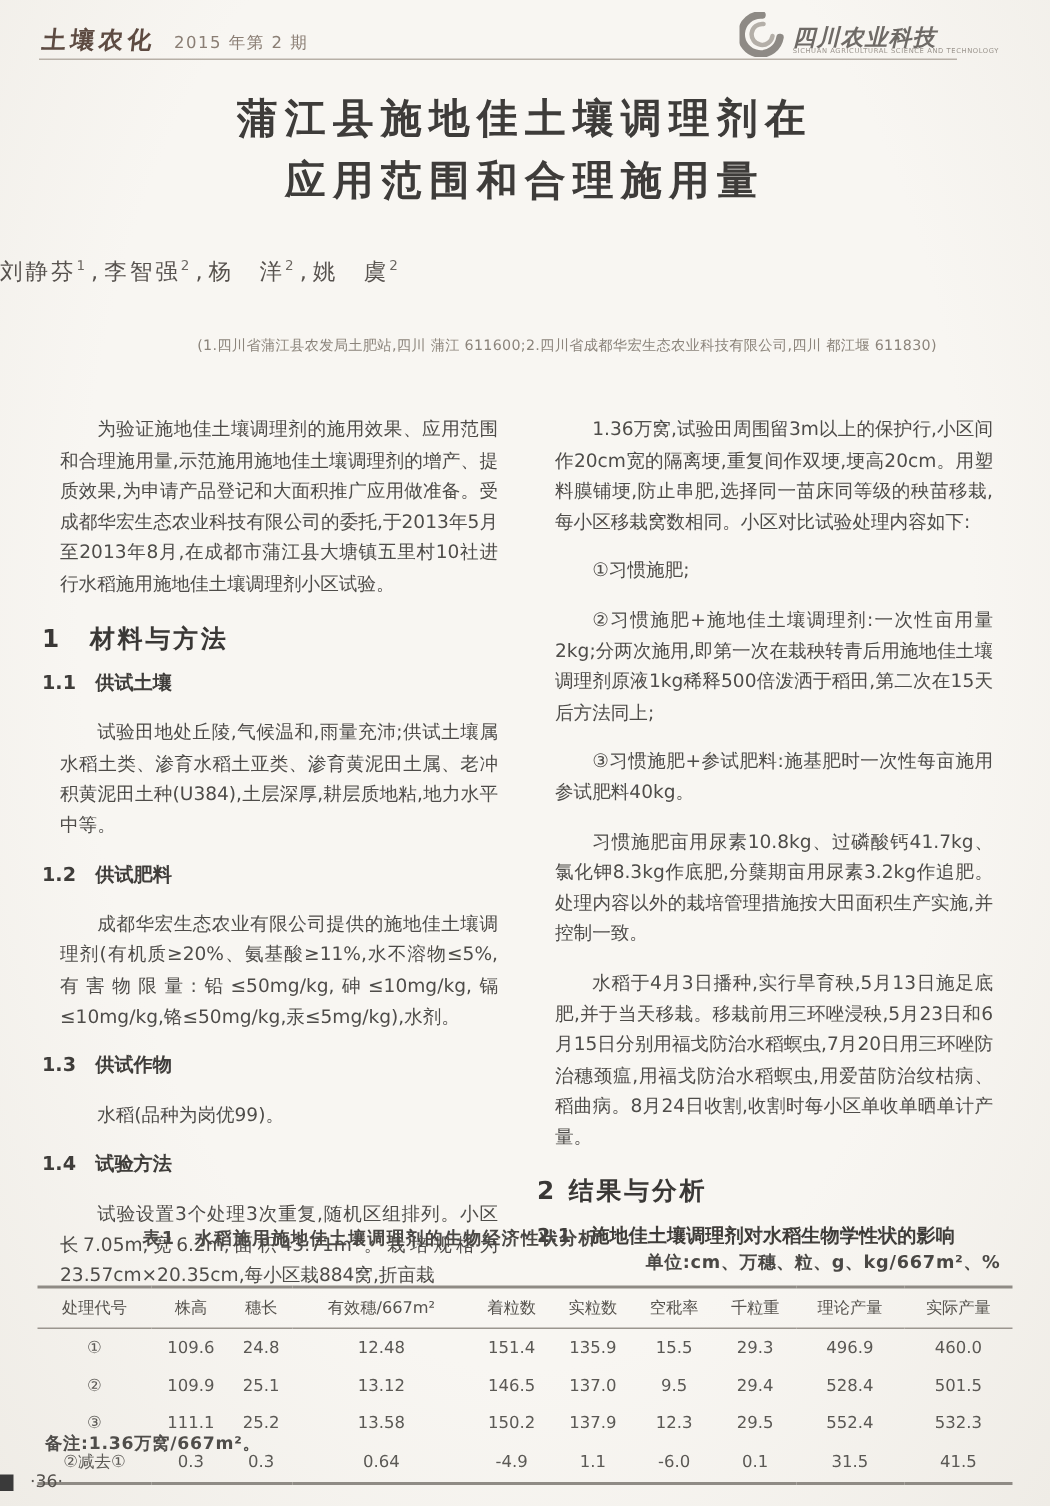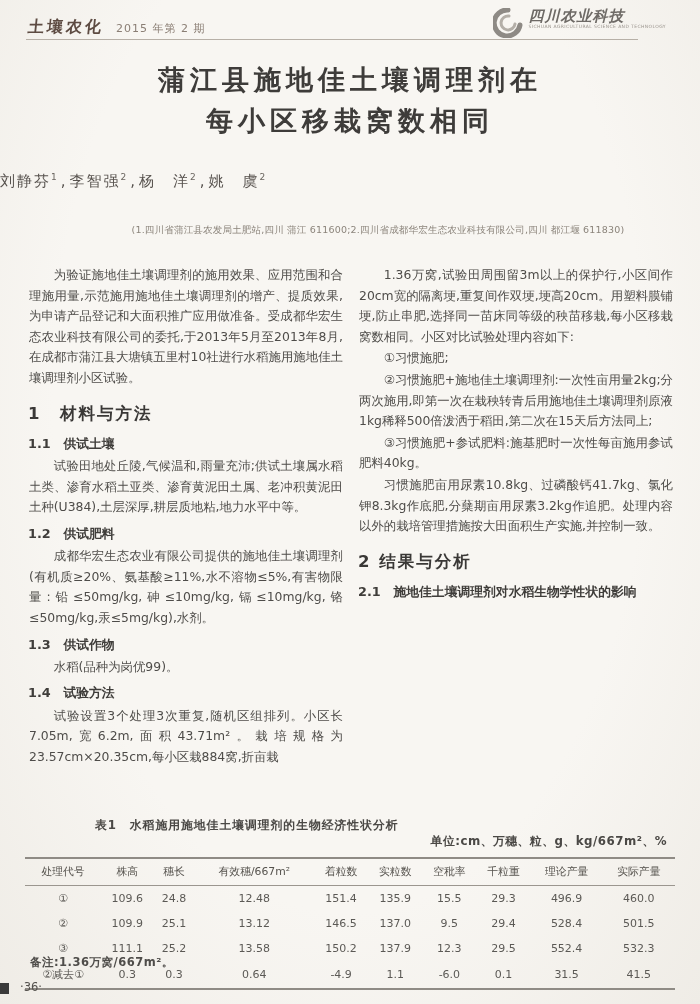--- a/index.html
+++ b/index.html
@@ -7,38 +7,38 @@
     position:relative;width:700px;height:1004px;margin:0 auto;
     background:radial-gradient(ellipse at 50% 40%, #f8f6f2 60%, #efece6 100%);
     font-family:"DejaVu Sans", sans-serif;color:#4c4c4c;overflow:hidden;
     box-shadow:0 0 6px rgba(0,0,0,.25);
   }
   
   .hdr-left{position:absolute;left:28px;top:17px;white-space:nowrap;}
   .journal-name{font-size:16px;font-weight:bold;color:#5d4b42;letter-spacing:3px;transform:skewX(-6deg);display:inline-block;}
   .journal-issue{font-size:11px;color:#8a7e74;margin-left:12px;letter-spacing:1px;}
   .hdr-rule{position:absolute;left:26px;right:62px;top:39px;height:1px;background:#b7b0a7;}
-  .logo{position:absolute;right:34px;top:8px;display:flex;align-items:flex-start;}
+  .logo{position:absolute;right:34px;top:8px;display:flex;align-items:flex-end;}
   .logo svg{display:block;margin-right:5px;}
   .logo-txt{display:flex;flex-direction:column;line-height:1.1;}
   .logo-cn{font-size:15px;font-weight:bold;color:#6e6a66;letter-spacing:1px;font-style:italic;}
   .logo-en{font-size:4.5px;color:#9a948d;letter-spacing:.4px;}
   
   .title{position:absolute;top:60px;left:0;width:100%;text-align:center;
          font-size:27px;font-weight:bold;color:#3e3c3a;letter-spacing:5px;line-height:1.5;}
   .authors{position:absolute;top:172px;left:0;width:100%;text-align:left;
            font-size:15px;color:#57524e;letter-spacing:2px;}
   .authors sup{font-size:9px;color:#6a655f;}
   .authors .sep{margin:0 2px;}
   .affil{position:absolute;top:224px;left:0;width:100%;text-align:center;
          font-size:9.5px;color:#8b847b;letter-spacing:.2px;padding-left:28px;}
   
   .cols{position:absolute;top:264px;left:28px;right:26px;display:flex;gap:14px;}
   .col{flex:1;font-size:12.4px;line-height:1.66;text-align:justify;color:#4e4c49;}
-  .col p{margin:1px;text-indent:2em;}
+  .col p{margin:12px;text-indent:2em;}
   .h1{font-size:16.5px;font-weight:bold;color:#3a3836;margin:11px 0 6px;letter-spacing:2px;}
   .h2{font-size:12.8px;font-weight:bold;color:#3f3d3a;margin:5px 0 2px;}
   
   .tbl-wrap{position:absolute;left:25px;right:25px;top:818px;}
   .tbl-cap{display:flex;align-items:baseline;font-size:11.8px;font-weight:bold;color:#4a4845;margin-bottom:7px;flex-direction:column;}
   .tbl-cap .cap{margin-left:70px;letter-spacing:1px;}
   .tbl-cap .unit{margin-left:auto;margin-right:8px;letter-spacing:.5px;}
   table{width:100%;border-collapse:collapse;font-size:11px;color:#5b5955;}
   thead tr{border-top:2px solid #8f8b85;border-bottom:1px solid #9b968f;}
   tbody tr:last-child{border-bottom:2px solid #8f8b85;}
@@ -67,21 +67,21 @@
       </svg>
     </span>
     <span class="logo-txt">
       <span class="logo-cn">四川农业科技</span>
       <span class="logo-en">SICHUAN AGRICULTURAL SCIENCE AND TECHNOLOGY</span>
     </span>
   </div>
 
   <div class="title">
     <div>蒲江县施地佳土壤调理剂在</div>
-    <div>每小区移栽窝数相同</div>
+    <div>应用范围和合理施用量</div>
   </div>
   <div class="authors">
     <span><span>刘静芬</span><sup>1</sup></span><span class="sep">,</span><span><span>李智强</span><sup>2</sup></span><span class="sep">,</span><span><span>杨　洋</span><sup>2</sup></span><span class="sep">,</span><span><span>姚　虞</span><sup>2</sup></span>
   </div>
   <div class="affil">(1.四川省蒲江县农发局土肥站,四川 蒲江 611600;2.四川省成都华宏生态农业科技有限公司,四川 都江堰 611830)</div>
 
   <div class="cols">
     <div class="col">
       <p>为验证施地佳土壤调理剂的施用效果、应用范围和合理施用量,示范施用施地佳土壤调理剂的增产、提质效果,为申请产品登记和大面积推广应用做准备。受成都华宏生态农业科技有限公司的委托,于2013年5月至2013年8月,在成都市蒲江县大塘镇五里村10社进行水稻施用施地佳土壤调理剂小区试验。</p>
       <div class="h1">1　材料与方法</div>
@@ -93,20 +93,21 @@
       <p>水稻(品种为岗优99)。</p>
       <div class="h2">1.4　试验方法</div>
       <p>试验设置3个处理3次重复,随机区组排列。小区长7.05m,宽6.2m,面积43.71m²。栽培规格为23.57cm×20.35cm,每小区栽884窝,折亩栽</p>
     </div>
     <div class="col">
       <p>1.36万窝,试验田周围留3m以上的保护行,小区间作20cm宽的隔离埂,重复间作双埂,埂高20cm。用塑料膜铺埂,防止串肥,选择同一苗床同等级的秧苗移栽,每小区移栽窝数相同。小区对比试验处理内容如下:</p>
       <p>①习惯施肥;</p>
       <p>②习惯施肥+施地佳土壤调理剂:一次性亩用量2kg;分两次施用,即第一次在栽秧转青后用施地佳土壤调理剂原液1kg稀释500倍泼洒于稻田,第二次在15天后方法同上;</p>
       <p>③习惯施肥+参试肥料:施基肥时一次性每亩施用参试肥料40kg。</p>
       <p>习惯施肥亩用尿素10.8kg、过磷酸钙41.7kg、氯化钾8.3kg作底肥,分蘖期亩用尿素3.2kg作追肥。处理内容以外的栽培管理措施按大田面积生产实施,并控制一致。</p>
+      <p>水稻于4月3日播种,实行旱育秧,5月13日施足底肥,并于当天移栽。移栽前用三环唑浸秧,5月23日和6月15日分别用福戈防治水稻螟虫,7月20日用三环唑防治穗颈瘟,用福戈防治水稻螟虫,用爱苗防治纹枯病、稻曲病。8月24日收割,收割时每小区单收单晒单计产量。</p>
       <div class="h1">2 结果与分析</div>
       <div class="h2">2.1　施地佳土壤调理剂对水稻生物学性状的影响</div>
     </div>
   </div>
 
   <div class="tbl-wrap">
     <div class="tbl-cap">
       <span class="cap">表1　水稻施用施地佳土壤调理剂的生物经济性状分析</span>
       <span class="unit">单位:cm、万穗、粒、g、kg/667m²、%</span>
     </div>

